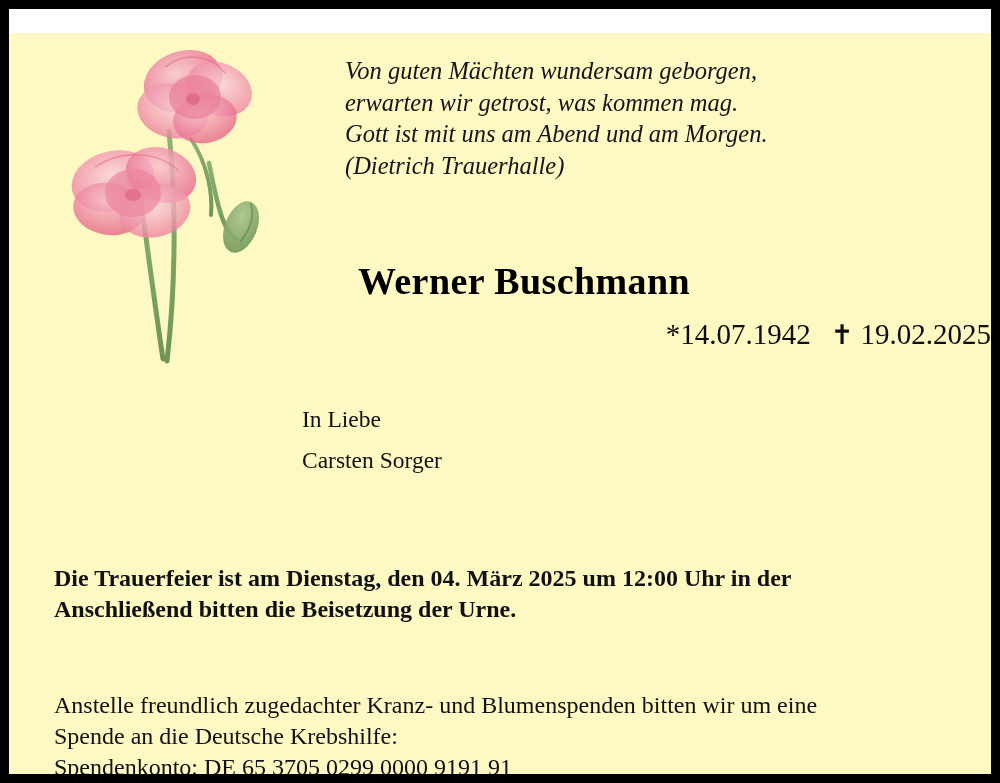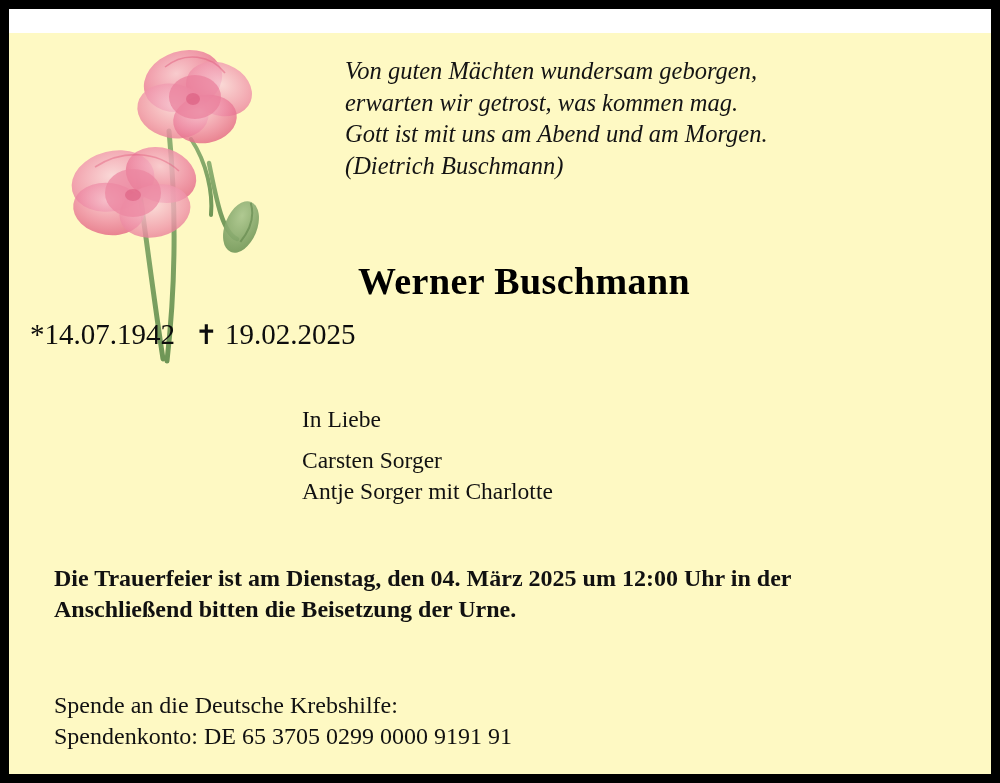--- a/index.html
+++ b/index.html
@@ -64,21 +64,21 @@
     letter-spacing: 0.4px;
     color: #000000;
     padding-left: 38px;
     box-sizing: border-box;
   }
   .dates {
     position: absolute;
     left: 0;
     top: 285px;
     width: 100%;
-    text-align: left;
+    text-align: right;
     font-size: 29px;
     color: #0d0d0d;
     padding-left: 21px;
     box-sizing: border-box;
   }
   .dates .sep { display: inline-block; width: 20px; }
   .dates .cross { font-size: 27px; }
 
   
   .family {
@@ -176,41 +176,41 @@
           <path d="M-44 -26 C-16 -44 18 -42 40 -22" stroke="#e2607f" stroke-width="1.6" fill="none" opacity="0.45"></path>
           <ellipse cx="-6" cy="2" rx="8" ry="6" fill="#d9557a" opacity="0.5"></ellipse>
         </g>
       </svg>
     </div>
 
     <div class="verse">
       <div>Von guten Mächten wundersam geborgen,</div>
       <div>erwarten wir getrost, was kommen mag.</div>
       <div>Gott ist mit uns am Abend und am Morgen.</div>
-      <div>(Dietrich Buschmann)</div>
+      <div>(Dietrich Trauerhalle)</div>
     </div>
 
     <div class="name">Werner Buschmann</div>
 
     <div class="dates">
       <span>*</span><span>14.07.1942</span><span class="sep"></span><span class="cross">✝</span> <span>19.02.2025</span>
     </div>
 
     <div class="family">
       <div class="intro">In Liebe</div>
       <div class="names">
         <div>Carsten Sorger</div>
-        <div>Antje Sorger mit Charlotte</div>
       </div>
     </div>
 
     <div class="service">
       <div>Die Trauerfeier ist am Dienstag, den 04. März 2025 um 12:00 Uhr in der</div>
       <div>Anschließend bitten die Beisetzung der Urne.</div>
     </div>
 
     <div class="donation">
+      <div>Anstelle freundlich zugedachter Kranz- und Blumenspenden bitten wir um eine</div>
       <div>Spende an die Deutsche Krebshilfe:</div>
       <div>Spendenkonto: DE 65 3705 0299 0000 9191 91</div>
     </div>
 
   </div>
 </div>
 
 </body></html>

